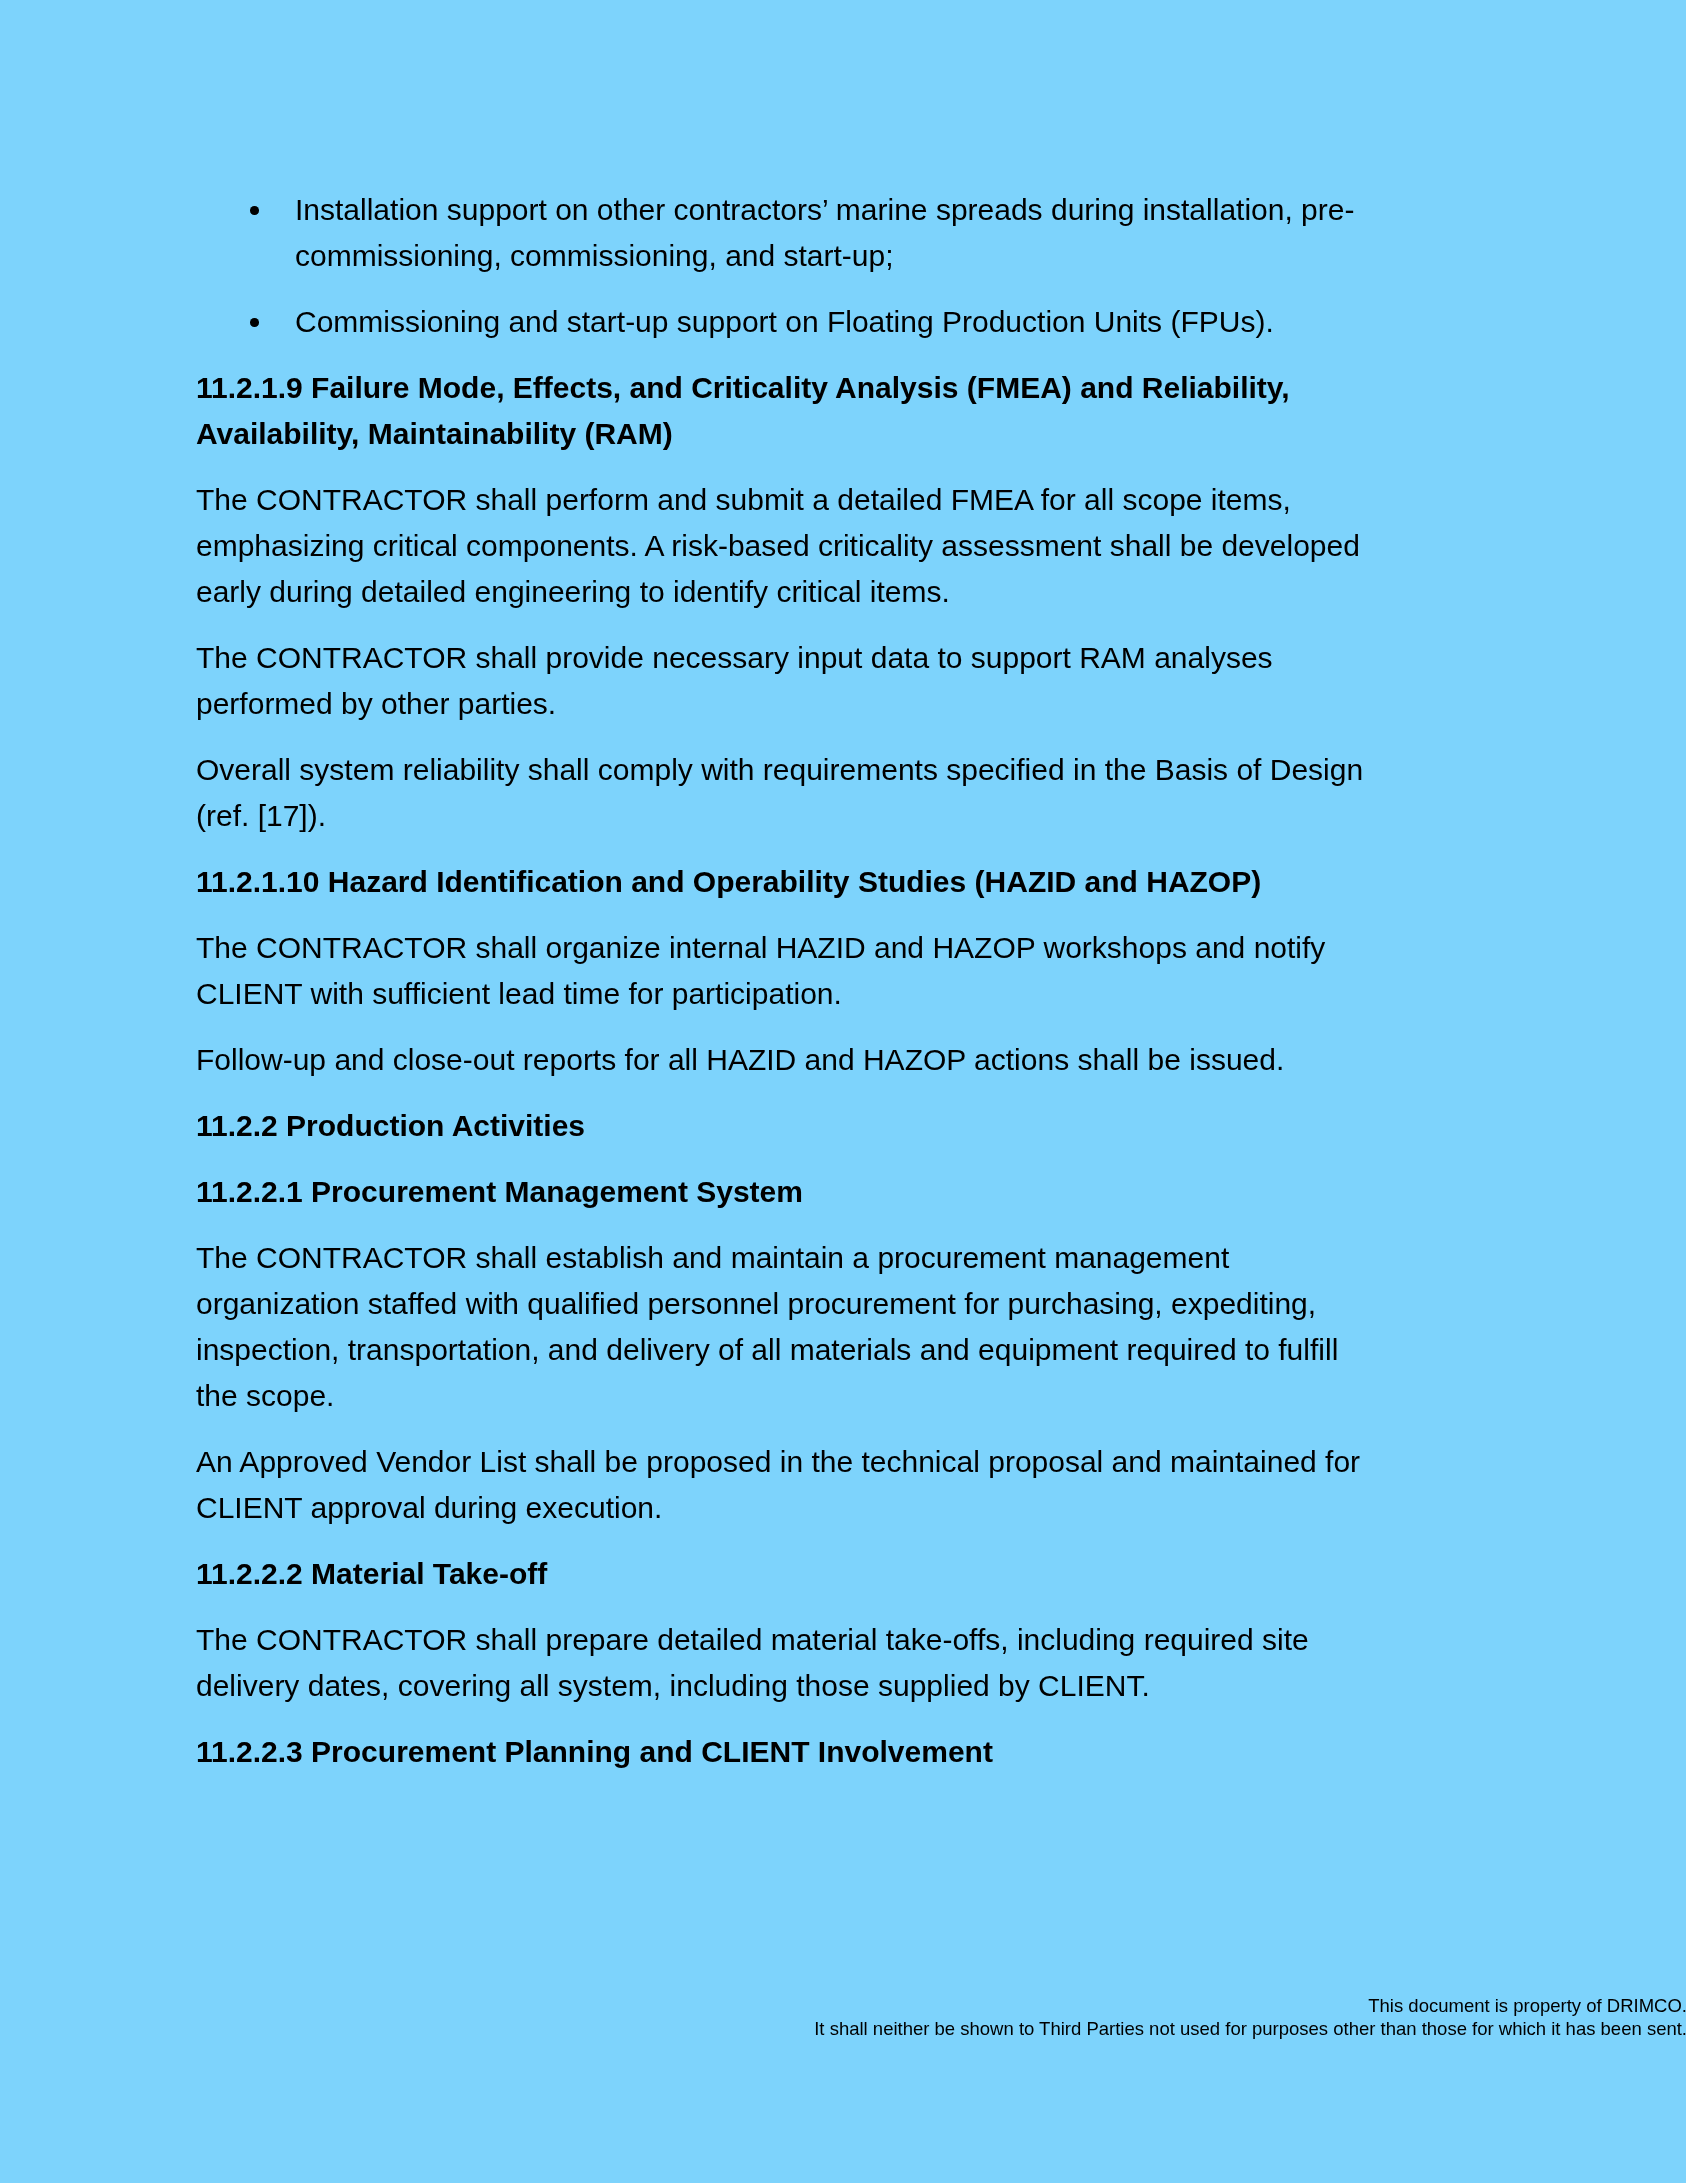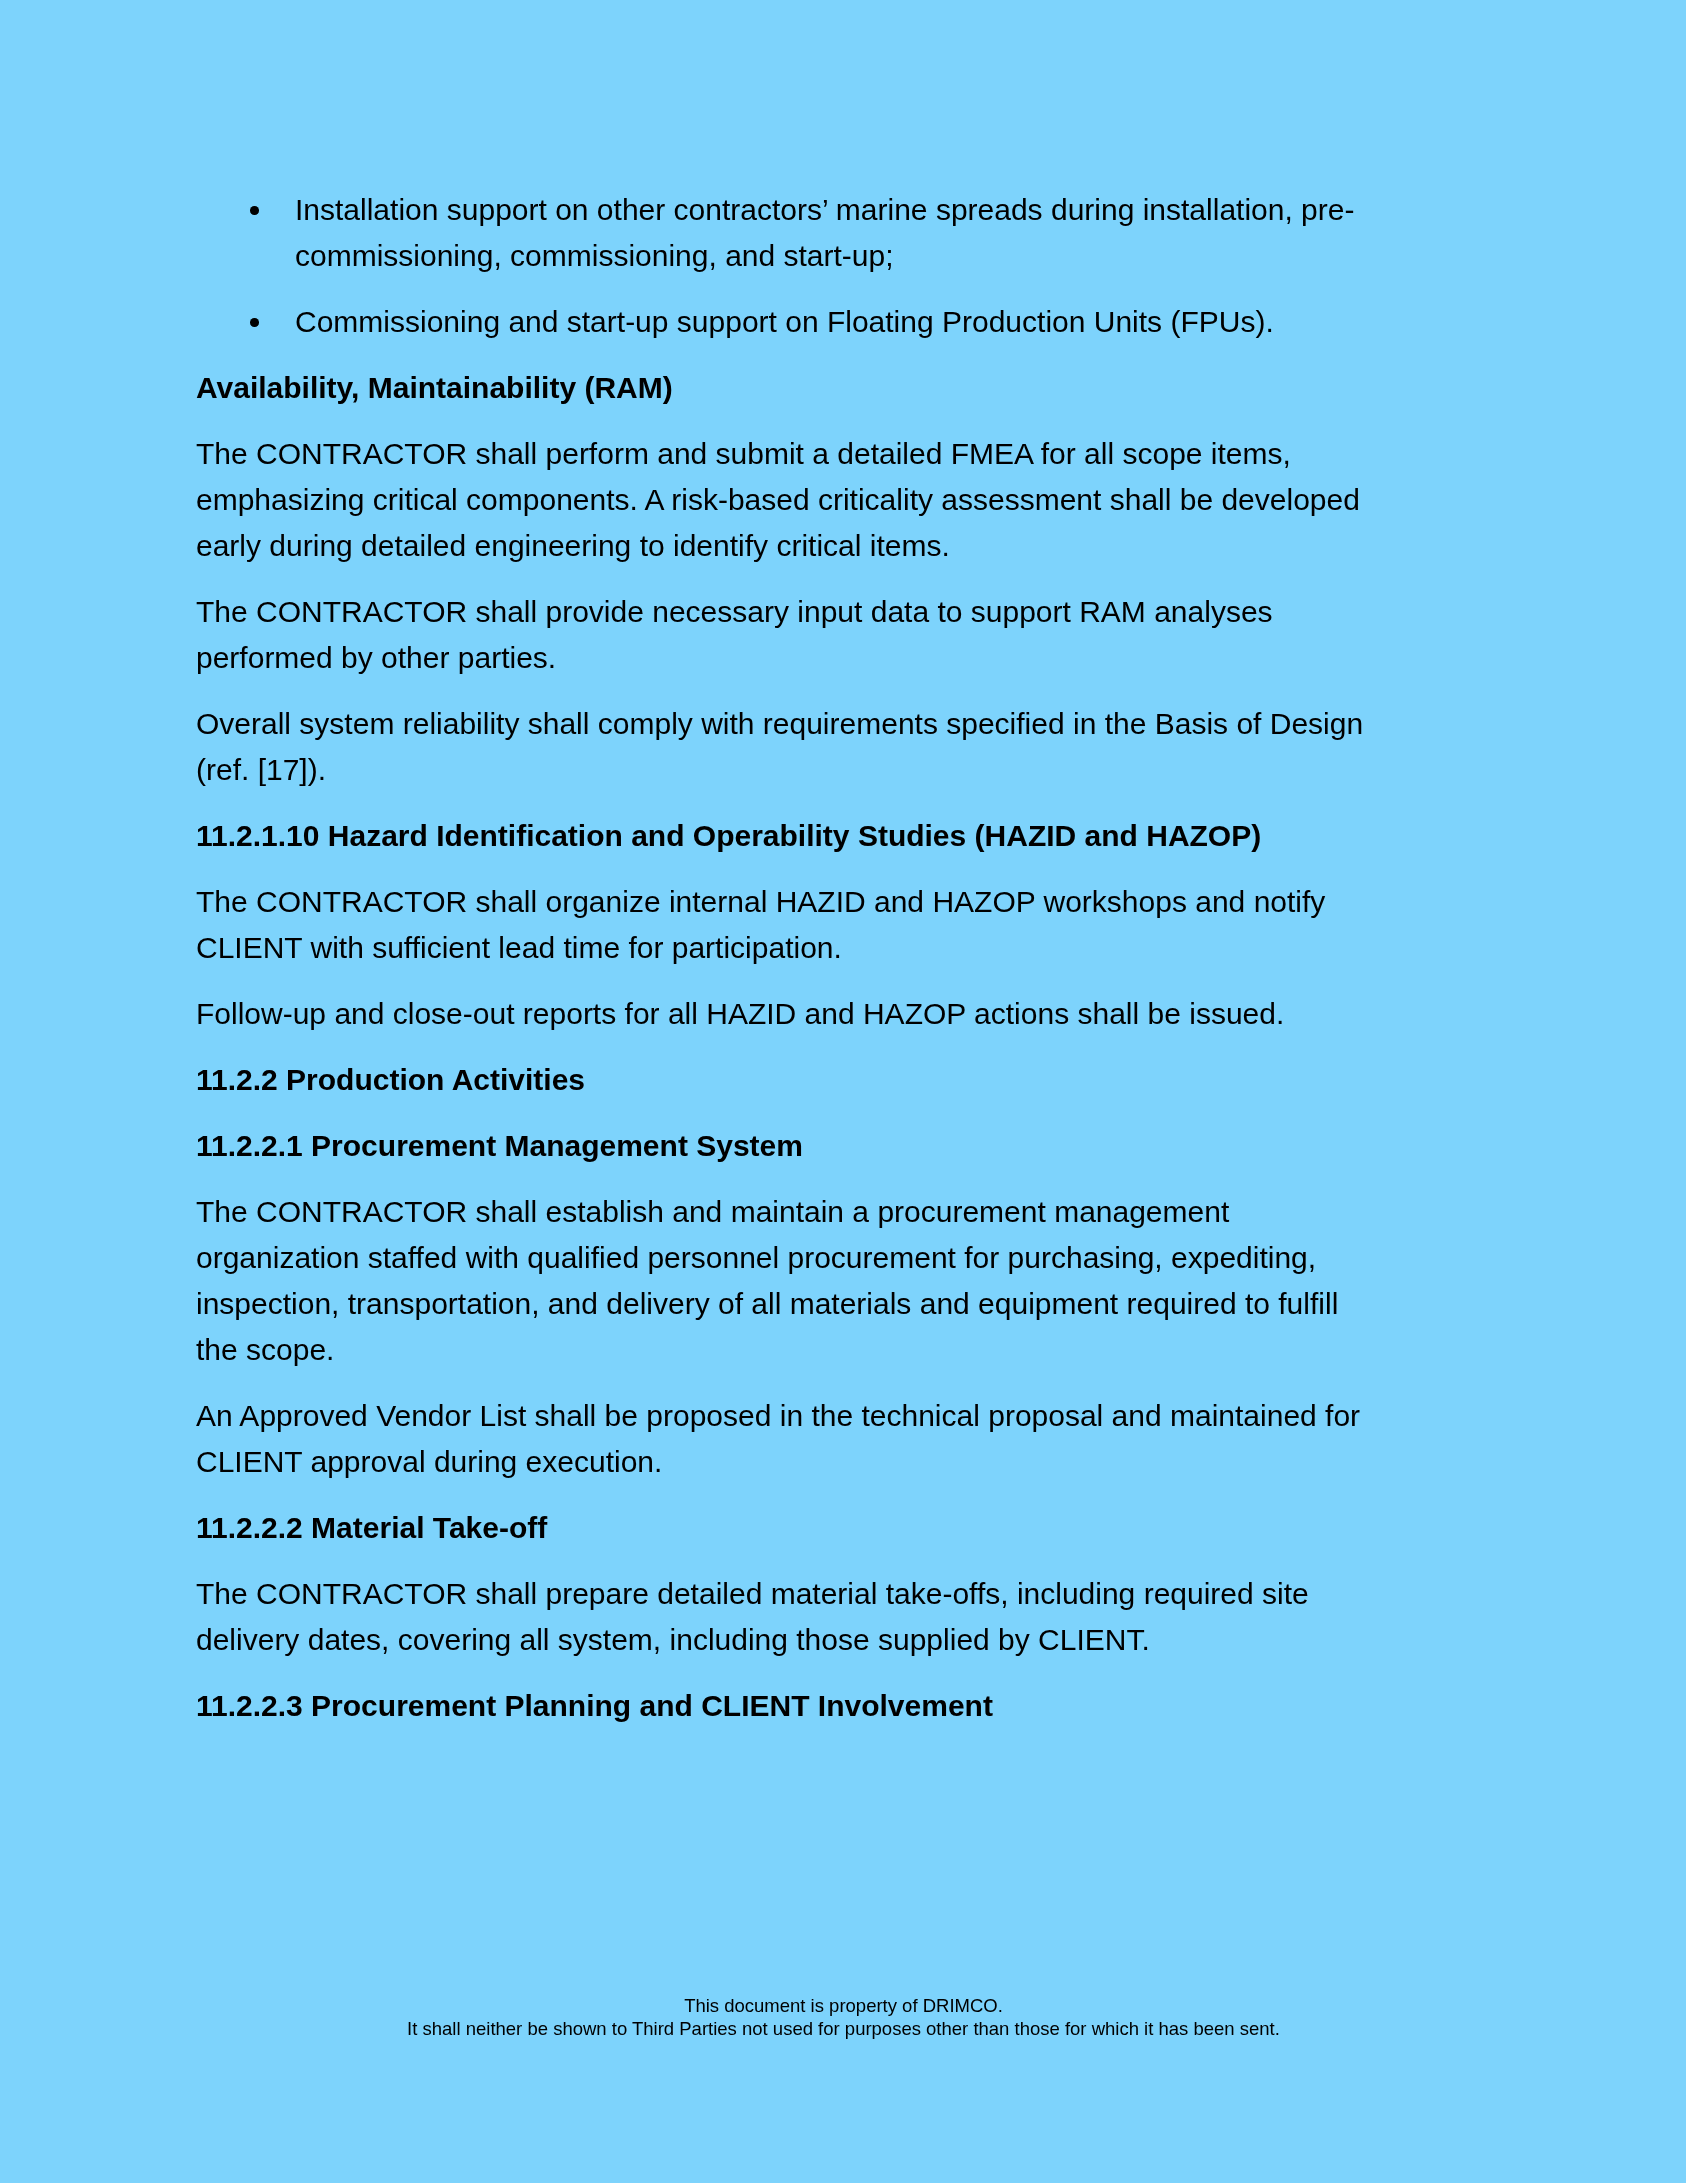--- a/index.html
+++ b/index.html
@@ -45,21 +45,21 @@
     background: #000000;
   }
   .line {
     white-space: pre;
   }
   .footer {
     position: absolute;
     left: 0;
     right: 0;
     top: 1995px;
-    text-align: center;
+    text-align: right;
     font-size: 18.5px;
     line-height: 22.5px;
     color: #000000;
   }
 </style>
 </head>
 <body>
 
 <div class="page">
   <div class="content">
@@ -73,20 +73,21 @@
     </div>
 
     <div class="block bullet">
       <span class="bullet-dot"></span>
       <div>
           <div class="line">Commissioning and start-up support on Floating Production Units (FPUs).</div>
         </div>
     </div>
 
     <div class="block heading">
+        <div class="line">11.2.1.9 Failure Mode, Effects, and Criticality Analysis (FMEA) and Reliability,</div>
         <div class="line">Availability, Maintainability (RAM)</div>
       </div>
 
     <div class="block para">
         <div class="line">The CONTRACTOR shall perform and submit a detailed FMEA for all scope items,</div>
         <div class="line">emphasizing critical components. A risk-based criticality assessment shall be developed</div>
         <div class="line">early during detailed engineering to identify critical items.</div>
       </div>
 
     <div class="block para">

